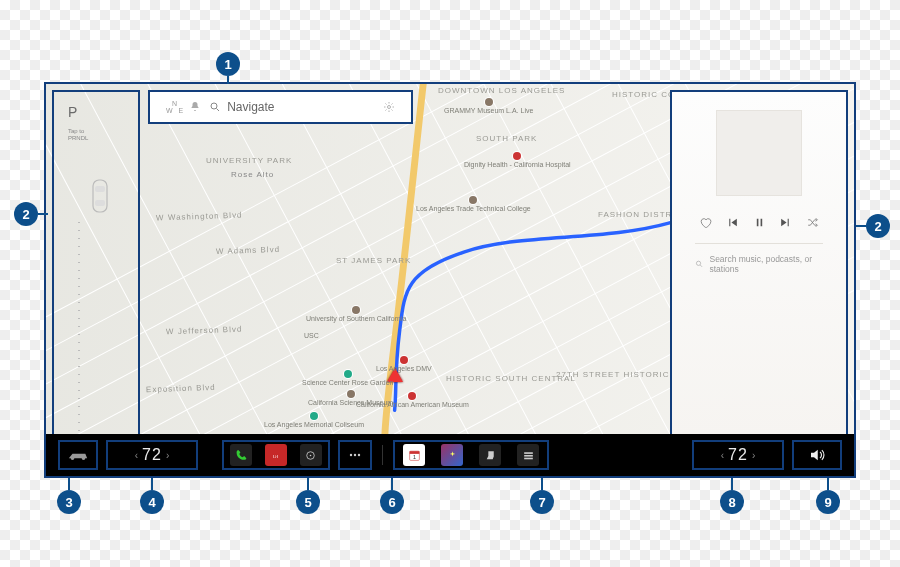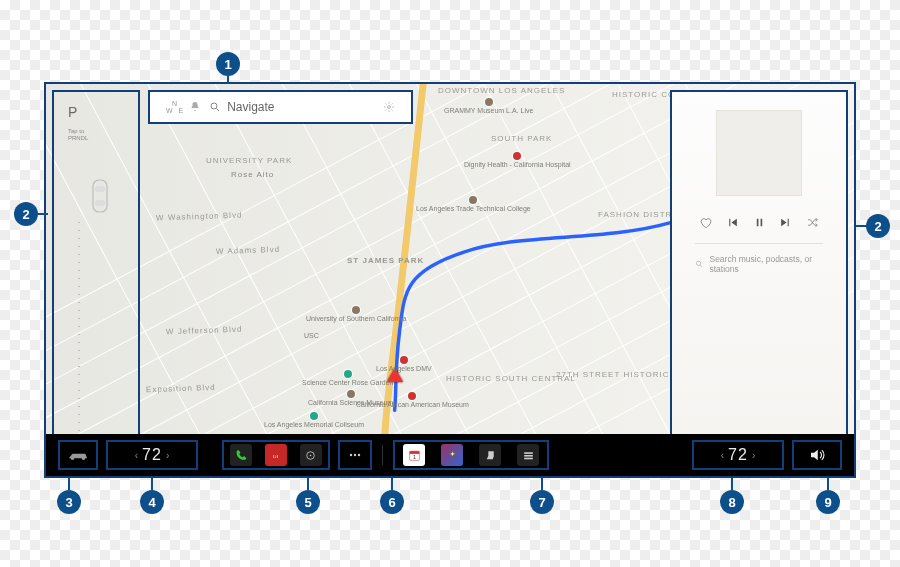--- a/index.html
+++ b/index.html
@@ -197,24 +197,24 @@
       </g>
 
       <path class="hwy" d="M 380 -10 C 370 80 360 180 350 260 S 340 360 340 360"></path>
 
       <path class="route" d="M 630 140 C 560 160 480 150 420 170 S 360 210 355 250 S 352 310 350 330"></path>
     </svg>
 
     <div class="arrow" style="left:341px; top:284px;"></div>
 
     <div class="label" style="left:392px; top:2px;">DOWNTOWN LOS ANGELES</div>
-    <div class="label" style="left:445px; top:50px;">SOUTH PARK</div>
+    <div class="label" style="left:430px; top:50px;">SOUTH PARK</div>
     <div class="label" style="left:160px; top:72px;">UNIVERSITY PARK</div>
     <div class="label" style="left:185px; top:86px; text-transform:none; color:#888;">Rose Alto</div>
-    <div class="label" style="left:301px; top:172px;font-weight:bold;">ST JAMES PARK</div>
+    <div class="label" style="left:290px; top:172px;">ST JAMES PARK</div>
     <div class="label" style="left:400px; top:290px;">HISTORIC SOUTH CENTRAL</div>
     <div class="label" style="left:552px; top:126px;">FASHION DISTRICT</div>
     <div class="label" style="left:510px; top:286px;">27TH STREET HISTORIC DISTRICT</div>
     <div class="label" style="left:566px; top:6px;" style2="">HISTORIC CORE</div>
 
     <div class="label" style="left:110px; top:128px; transform:rotate(-2deg); text-transform:none;">W Washington Blvd</div>
     <div class="label" style="left:170px; top:162px; transform:rotate(-2deg); text-transform:none;">W Adams Blvd</div>
     <div class="label" style="left:120px; top:242px; transform:rotate(-2deg); text-transform:none;">W Jefferson Blvd</div>
     <div class="label" style="left:100px; top:300px; transform:rotate(-2deg); text-transform:none;">Exposition Blvd</div>
 

